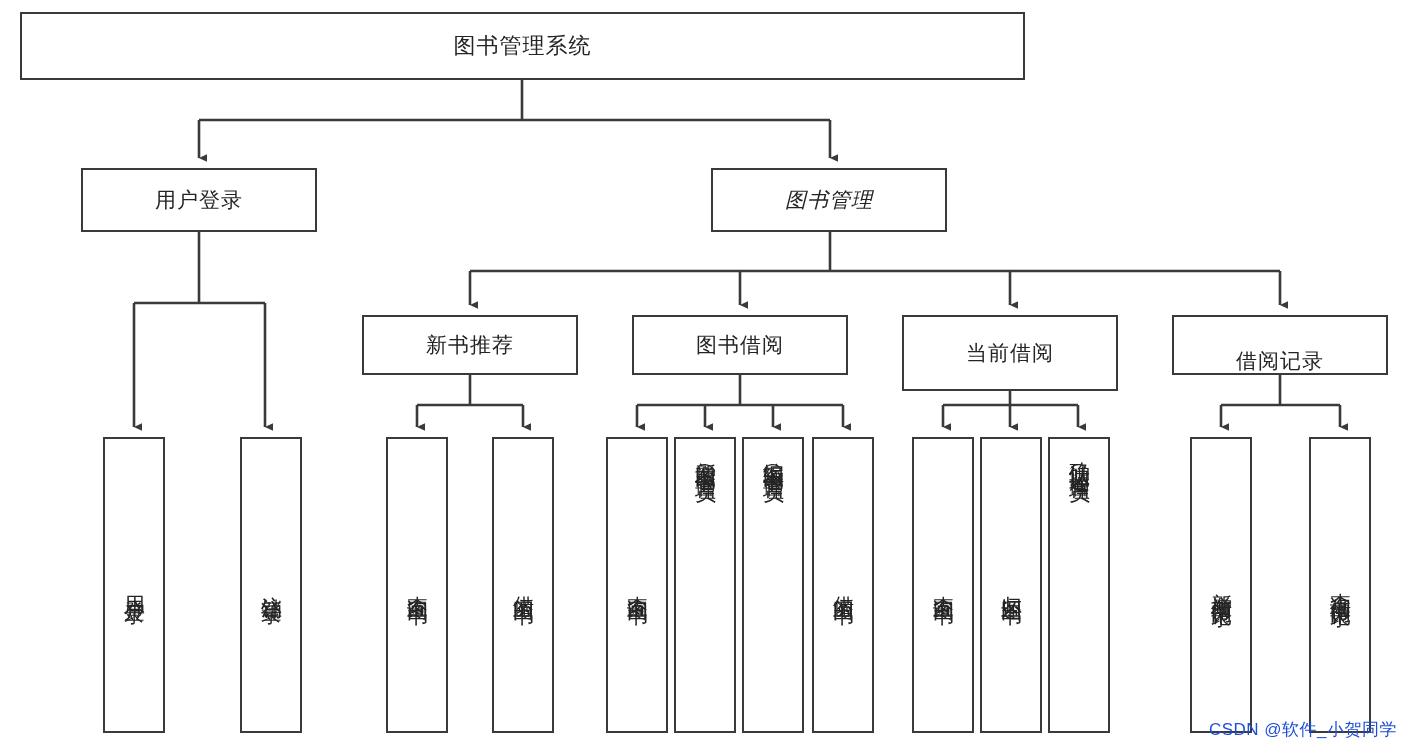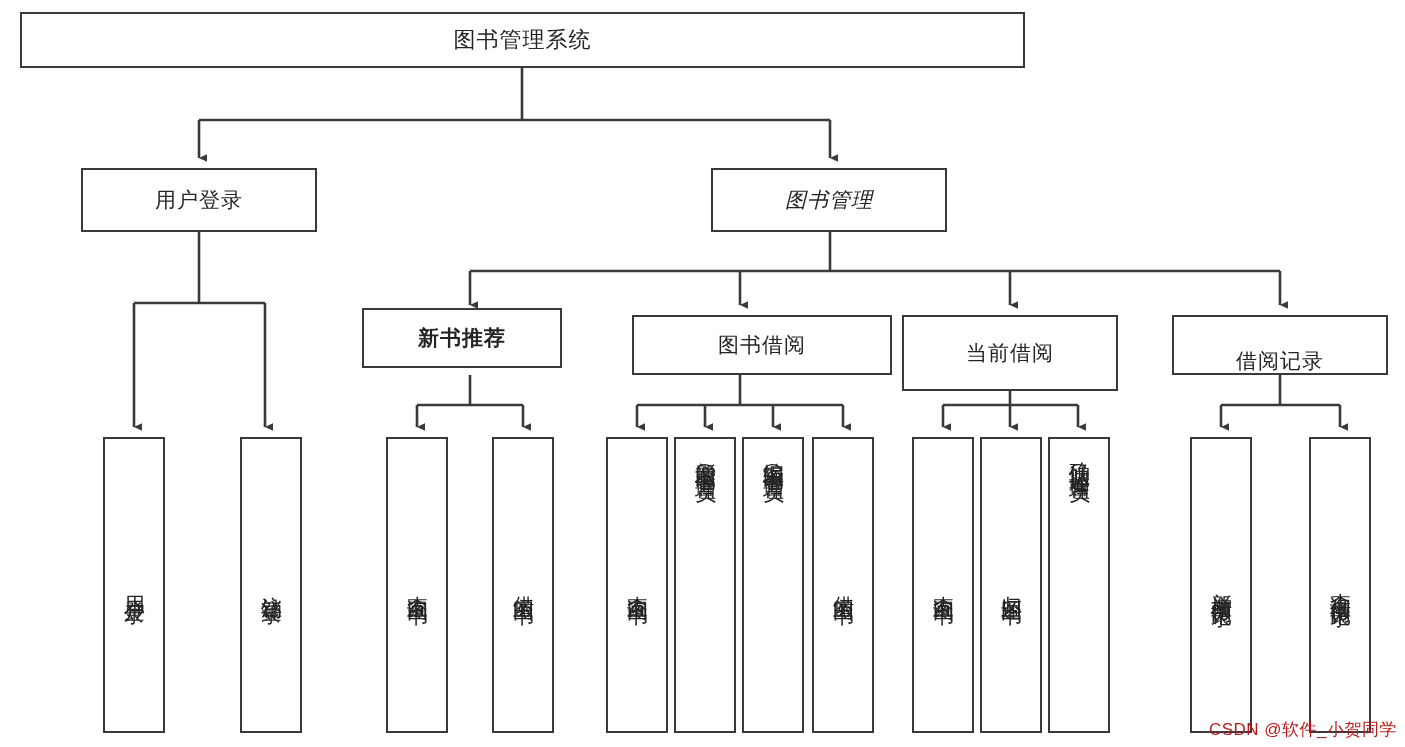--- a/index.html
+++ b/index.html
@@ -58,21 +58,21 @@
     white-space: normal;
   }
   .node.root {
     font-size: 22px;
   }
   #watermark {
     position: absolute;
     right: 8px;
     bottom: 6px;
     font-size: 17px;
-    color: #b91c1c;
+    color: #1d4ed8;
     letter-spacing: 0.5px;
     white-space: nowrap;
   }
 </style>
 </head>
 <body>
 
 <div id="canvas">
 
   <svg class="wires" viewBox="0 0 1405 747" xmlns="http://www.w3.org/2000/svg">
@@ -121,35 +121,35 @@
       <path d="M1010,405 L1010,427" marker-end="url(#arw)"></path>
       <path d="M1078,405 L1078,427" marker-end="url(#arw)"></path>
 
       <path d="M1280,375 L1280,405"></path>
       <path d="M1221,405 L1340,405"></path>
       <path d="M1221,405 L1221,427" marker-end="url(#arw)"></path>
       <path d="M1340,405 L1340,427" marker-end="url(#arw)"></path>
     </g>
   </svg>
 
-  <div class="node h root" style="left:20px; top:12px; width:1005px; height:56px;">
+  <div class="node h root" style="left:20px; top:12px; width:1005px; height:68px;">
     <span>图书管理系统</span>
   </div>
 
   <div class="node h" style="left:81px; top:168px; width:236px; height:64px;">
     <span>用户登录</span>
   </div>
   <div class="node h" style="left:711px; top:168px; width:236px; height:64px;font-style:italic;">
     <span>图书管理</span>
   </div>
 
-  <div class="node h" style="left:362px; top:308px; width:200px; height:60px;font-weight:bold;">
+  <div class="node h" style="left:362px; top:315px; width:216px; height:60px;">
     <span>新书推荐</span>
   </div>
-  <div class="node h" style="left:632px; top:315px; width:260px; height:60px;">
+  <div class="node h" style="left:632px; top:315px; width:216px; height:60px;">
     <span>图书借阅</span>
   </div>
   <div class="node h" style="left:902px; top:315px; width:216px; height:76px;">
     <span>当前借阅</span>
   </div>
   <div class="node h" style="left:1172px; top:315px; width:216px; height:60px;align-items:flex-end;">
     <span>借阅记录</span>
   </div>
 
   <div class="node v" style="left:103px; top:437px; width:62px; height:296px; justify-content:center;">

